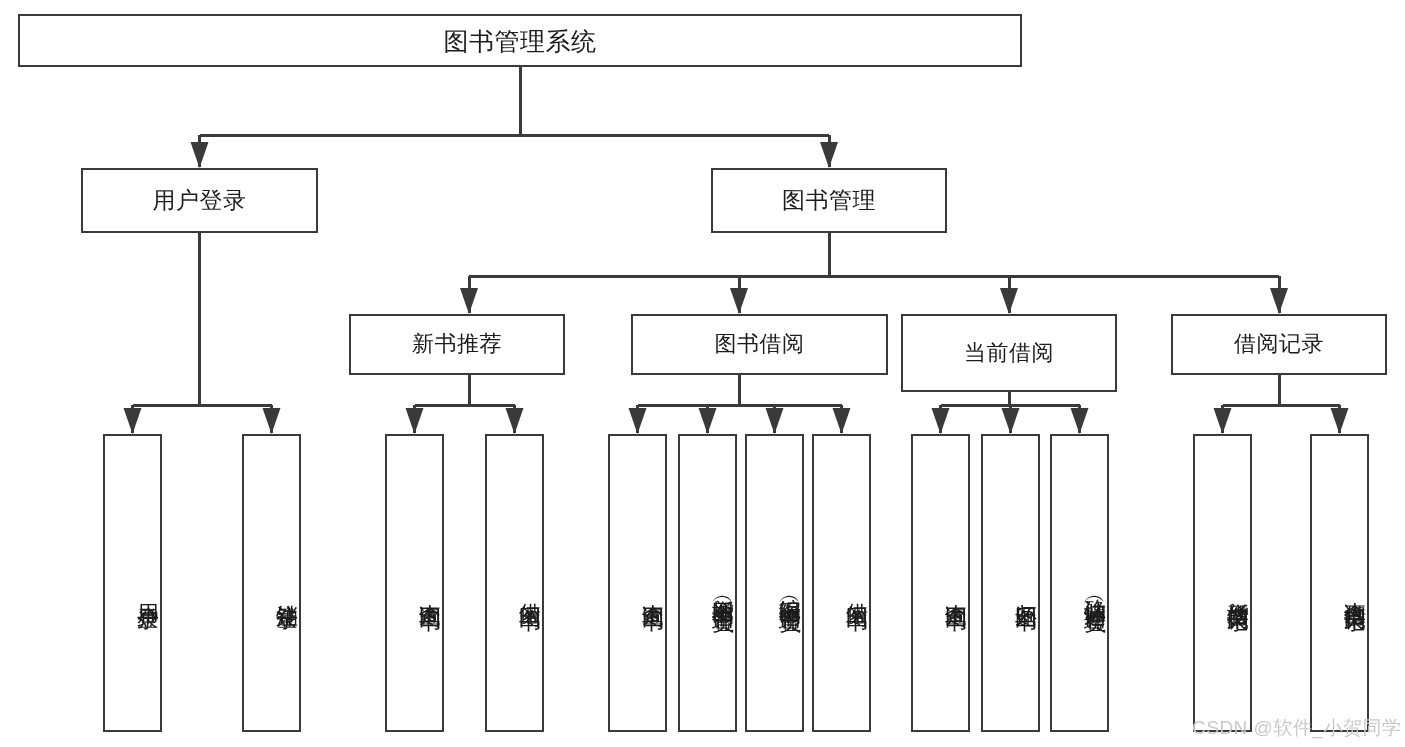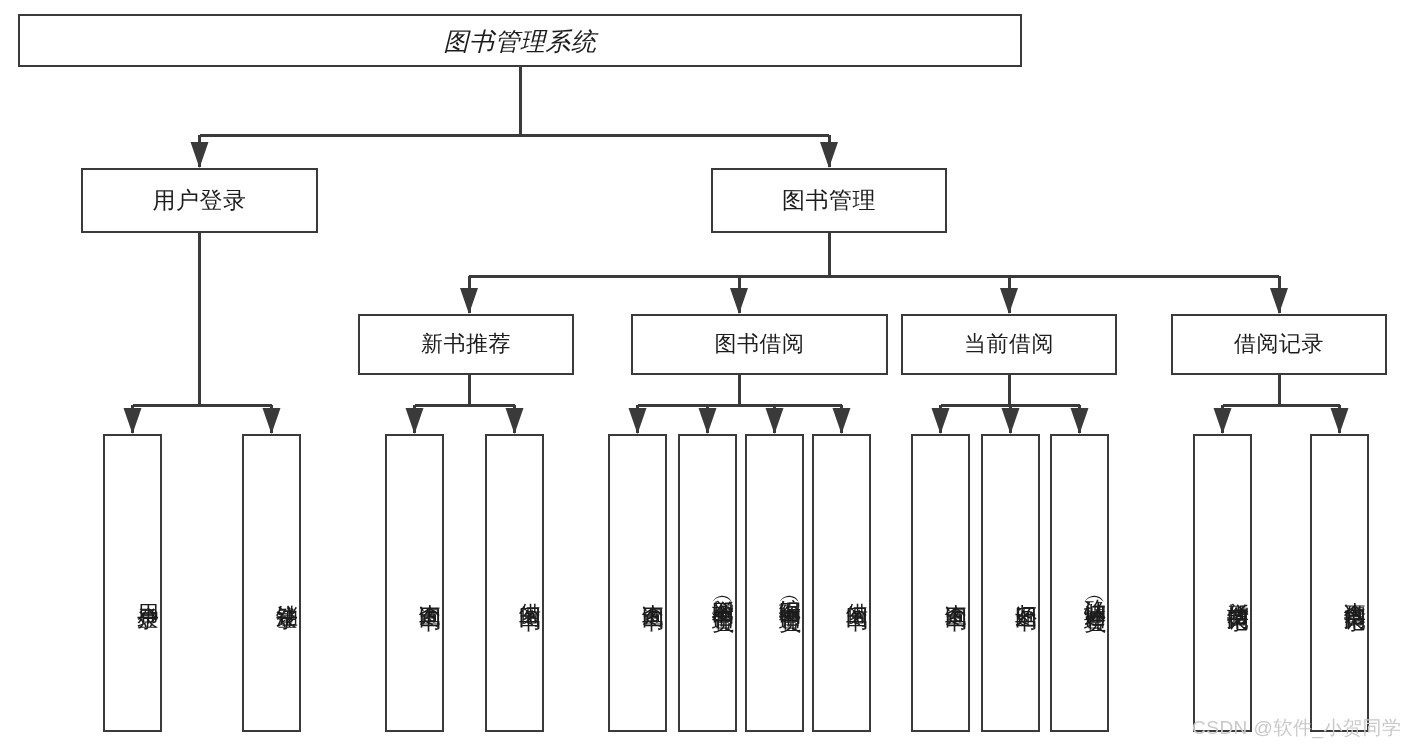--- a/index.html
+++ b/index.html
@@ -47,21 +47,21 @@
   }
   .node-label {
     display: block;
     line-height: 1.12;
     letter-spacing: 0.5px;
     white-space: pre;
   }
   .vert .node-label {
     letter-spacing: 2px;
   }
-  .lvl0 { font-size: 25px; font-style: italic; }
+  .lvl0 { font-size: 25px; }
   .lvl1 { font-size: 23px; }
   .lvl2 { font-size: 22px; }
   .leaf { font-size: 22px; }
   #watermark {
     position: absolute;
     color: #c9c9c9;
     font-size: 19px;
     white-space: nowrap;
     letter-spacing: 0.5px;
   }
@@ -127,27 +127,27 @@
   <div id="nodes">
       <div class="node horiz lvl0" style="left: 18px; top: 14px; width: 1004px; height: 53px; border-color: rgb(58, 58, 58); background: rgb(255, 255, 255); color: rgb(28, 28, 28);">
         <span class="node-label">图书管理系统</span>
       </div>
       <div class="node horiz lvl1" style="left: 81px; top: 168px; width: 237px; height: 65px; border-color: rgb(58, 58, 58); background: rgb(255, 255, 255); color: rgb(28, 28, 28);">
         <span class="node-label">用户登录</span>
       </div>
       <div class="node horiz lvl1" style="left: 711px; top: 168px; width: 236px; height: 65px; border-color: rgb(58, 58, 58); background: rgb(255, 255, 255); color: rgb(28, 28, 28); text-align: right;">
         <span class="node-label">图书管理</span>
       </div>
-      <div class="node horiz lvl2" style="left: 358px; top: 314px; width: 216px; height: 61px; border-color: rgb(58, 58, 58); background: rgb(255, 255, 255); color: rgb(28, 28, 28);">
+      <div class="node horiz lvl2" style="left: 349px; top: 314px; width: 216px; height: 61px; border-color: rgb(58, 58, 58); background: rgb(255, 255, 255); color: rgb(28, 28, 28);">
         <span class="node-label">新书推荐</span>
       </div>
       <div class="node horiz lvl2" style="left: 631px; top: 314px; width: 257px; height: 61px; border-color: rgb(58, 58, 58); background: rgb(255, 255, 255); color: rgb(28, 28, 28);">
         <span class="node-label">图书借阅</span>
       </div>
-      <div class="node horiz lvl2" style="left: 901px; top: 314px; width: 216px; height: 61px; border-color: rgb(58, 58, 58); background: rgb(255, 255, 255); color: rgb(28, 28, 28); text-align: right;">
+      <div class="node horiz lvl2" style="left: 901px; top: 314px; width: 216px; height: 78px; border-color: rgb(58, 58, 58); background: rgb(255, 255, 255); color: rgb(28, 28, 28); text-align: right;">
         <span class="node-label">当前借阅</span>
       </div>
       <div class="node horiz lvl2" style="left: 1171px; top: 314px; width: 216px; height: 61px; border-color: rgb(58, 58, 58); background: rgb(255, 255, 255); color: rgb(28, 28, 28);">
         <span class="node-label">借阅记录</span>
       </div>
       <div class="node vert leaf" style="left: 103px; top: 434px; width: 59px; height: 298px; border-color: rgb(58, 58, 58); background: rgb(255, 255, 255); color: rgb(28, 28, 28);">
         <span class="node-label">用户登录</span>
       </div>
       <div class="node vert leaf" style="left: 242px; top: 434px; width: 59px; height: 298px; border-color: rgb(58, 58, 58); background: rgb(255, 255, 255); color: rgb(28, 28, 28);">
         <span class="node-label">注销登录</span>

